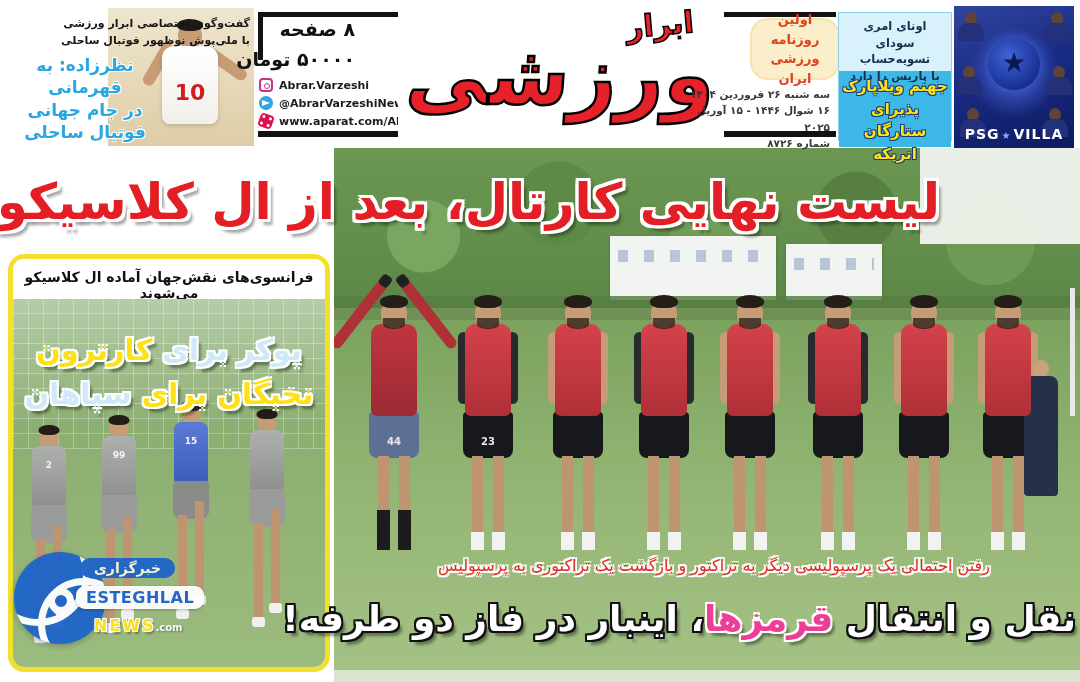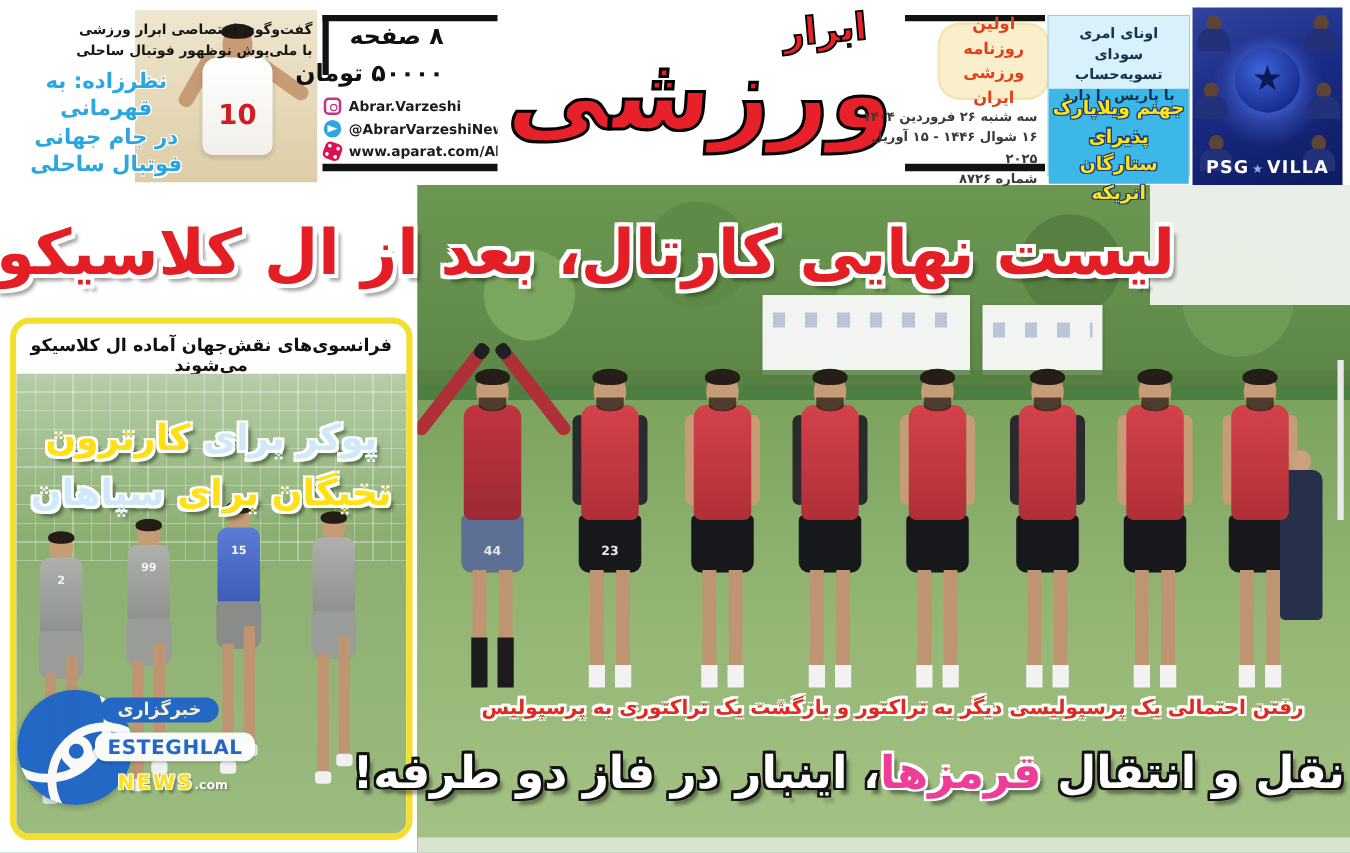--- a/index.html
+++ b/index.html
@@ -71,21 +71,21 @@
   .sil { position:absolute; width:26px; height:30px; }
   .sil::before { content:''; position:absolute; left:7px; top:0; width:12px; height:13px; background:#5d4436; border-radius:50%; }
   .sil::after { content:''; position:absolute; left:0; top:11px; width:26px; height:18px; background:#23307a; border-radius:10px 10px 0 0; }
   .sil.s1 { left:4px; top:6px; } .sil.s2 { right:4px; top:6px; }
   .sil.s3 { left:2px; top:60px; } .sil.s4 { right:2px; top:60px; }
   .sil.s5 { left:6px; bottom:10px; } .sil.s6 { right:6px; bottom:10px; }
   .match { position:absolute; bottom:6px; width:100%; text-align:center; color:#fff; font-weight:bold; font-size:14px; letter-spacing:1px; }
   .match .vs-star { color:#8fa7ff; font-size:10px; padding:0 2px; }
 
   
-  .photo { position:absolute; left:334px; top:148px; width:746px; height:534px; overflow:hidden; background:#15803d; }
+  .photo { position:absolute; left:334px; top:148px; width:746px; height:534px; overflow:hidden; background:#fef9c3; }
   .trees { position:absolute; left:0; top:0; width:100%; height:160px;
            background:
              radial-gradient(circle at 12% 55%, #7aa65f 0 36px, rgba(0,0,0,0) 37px),
              radial-gradient(circle at 30% 35%, #5d8b47 0 42px, rgba(0,0,0,0) 43px),
              radial-gradient(circle at 50% 60%, #729e57 0 38px, rgba(0,0,0,0) 39px),
              radial-gradient(circle at 70% 40%, #587f42 0 40px, rgba(0,0,0,0) 41px),
              radial-gradient(circle at 88% 58%, #6e9a55 0 44px, rgba(0,0,0,0) 45px),
              linear-gradient(#6b9752,#5d8747); }
   .pale-sky { position:absolute; right:0; top:0; width:160px; height:96px; background:rgba(244,246,243,.92); }
   .building { position:absolute; background:#f2f4f1; box-shadow:0 1px 3px rgba(0,0,0,.2); }
@@ -165,21 +165,21 @@
   .wm-pin { position:absolute; left:34px; top:36px; width:26px; height:26px; background:#fff; border-radius:50% 50% 50% 0; transform:rotate(-45deg); }
   .wm-pin::before { content:''; position:absolute; left:7px; top:7px; width:12px; height:12px; background:#1d64c9; border-radius:50%; }
   .wm-agency { position:absolute; left:66px; top:12px; background:#1d64c9; color:#fdf6d8; direction:rtl; font-weight:bold; font-size:14px; padding:2px 14px; border-radius:12px; }
   .wm-brand { position:absolute; left:62px; top:40px; background:#fff; color:#1d64c9; font-weight:bold; font-size:16px; letter-spacing:.5px; padding:2px 10px; border-radius:9px; box-shadow:0 1px 3px rgba(0,0,0,.25); }
   .wm-news { position:absolute; left:80px; top:70px; font-weight:bold; font-size:16px; color:#ffe319; letter-spacing:2px;
              text-shadow:-1px -1px 0 #fff,1px -1px 0 #fff,-1px 1px 0 #fff,1px 1px 0 #fff,2px 3px 2px rgba(0,0,0,.35); }
   .wm-news .dom { font-size:10px; color:#fff; letter-spacing:0; text-shadow:1px 1px 2px rgba(0,0,0,.4); }
 
   
   .caption { position:absolute; left:356px; top:556px; width:716px; z-index:6; direction:rtl; text-align:center;
-             font-weight:bold; font-size:16px; color:#e02a20;
+             font-weight:normal; font-size:16px; color:#e02a20;
              text-shadow:-2px -2px 0 #fff,2px -2px 0 #fff,-2px 2px 0 #fff,2px 2px 0 #fff,0 2px 0 #fff,0 -2px 0 #fff; }
   .bottom-headline { position:absolute; left:336px; top:582px; width:740px; z-index:6; direction:rtl; text-align:center; white-space:nowrap;
              font-weight:bold; font-size:36px; line-height:74px; }
   .bh-white { color:#fff; text-shadow:-2px -2px 0 #111,2px -2px 0 #111,-2px 2px 0 #111,2px 2px 0 #111,0 -2px 0 #111,0 2px 0 #111,-2px 0 0 #111,2px 0 0 #111,4px 5px 3px rgba(0,0,0,.4); }
   .bh-pink { color:#ee3d97; text-shadow:-2px -2px 0 #fff,2px -2px 0 #fff,-2px 2px 0 #fff,2px 2px 0 #fff,0 -2px 0 #fff,0 2px 0 #fff,4px 5px 3px rgba(0,0,0,.4); }
 </style>
 </head>
 <body>
 
 <div class="page">

